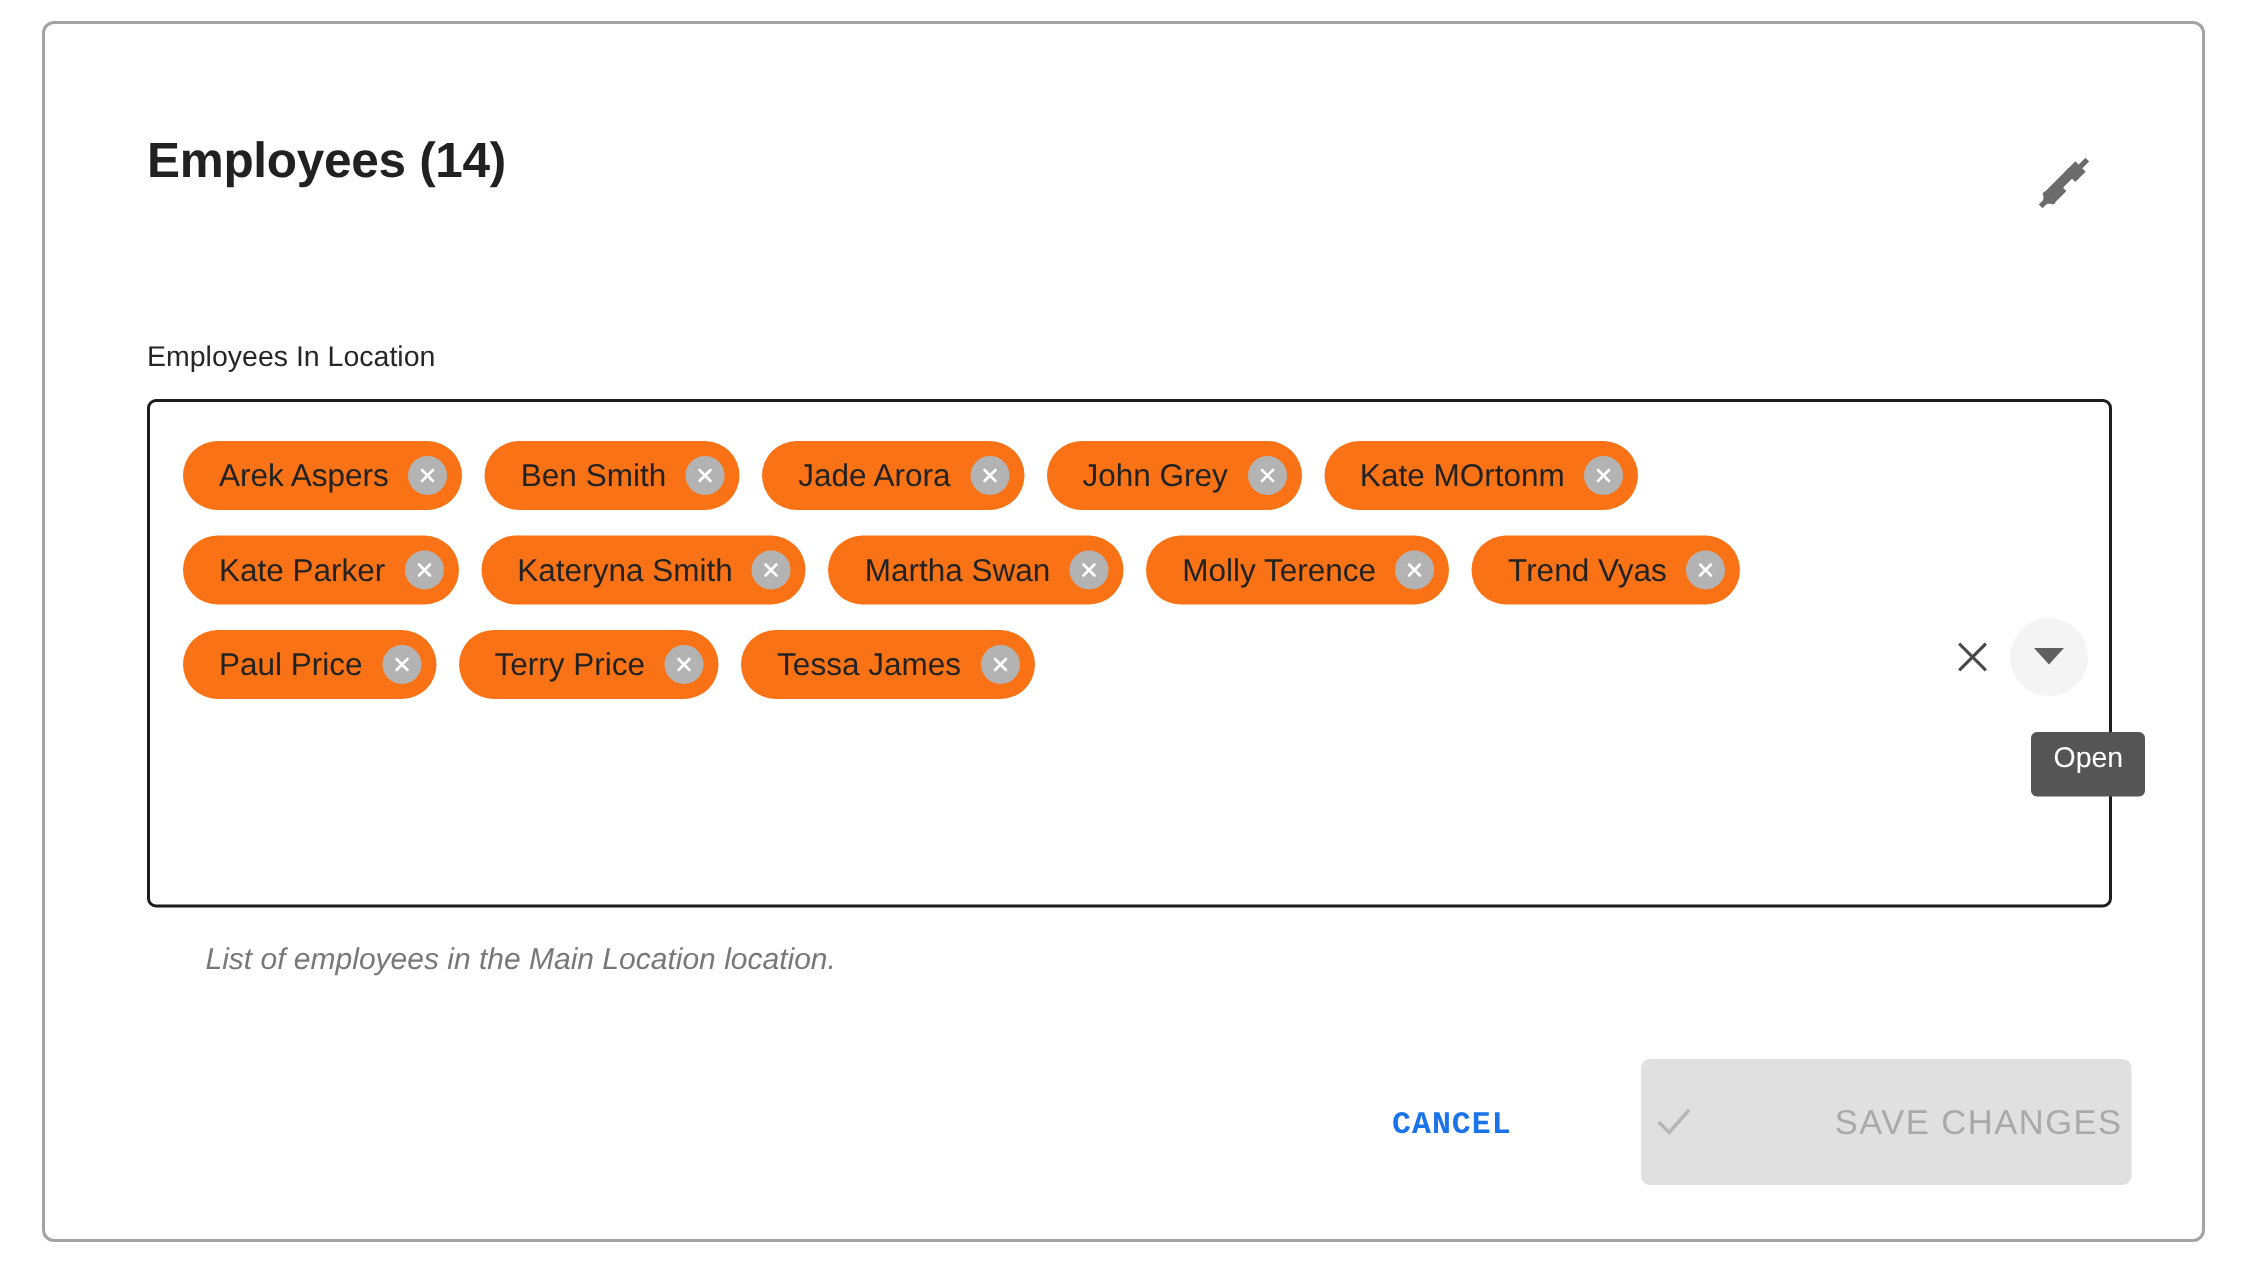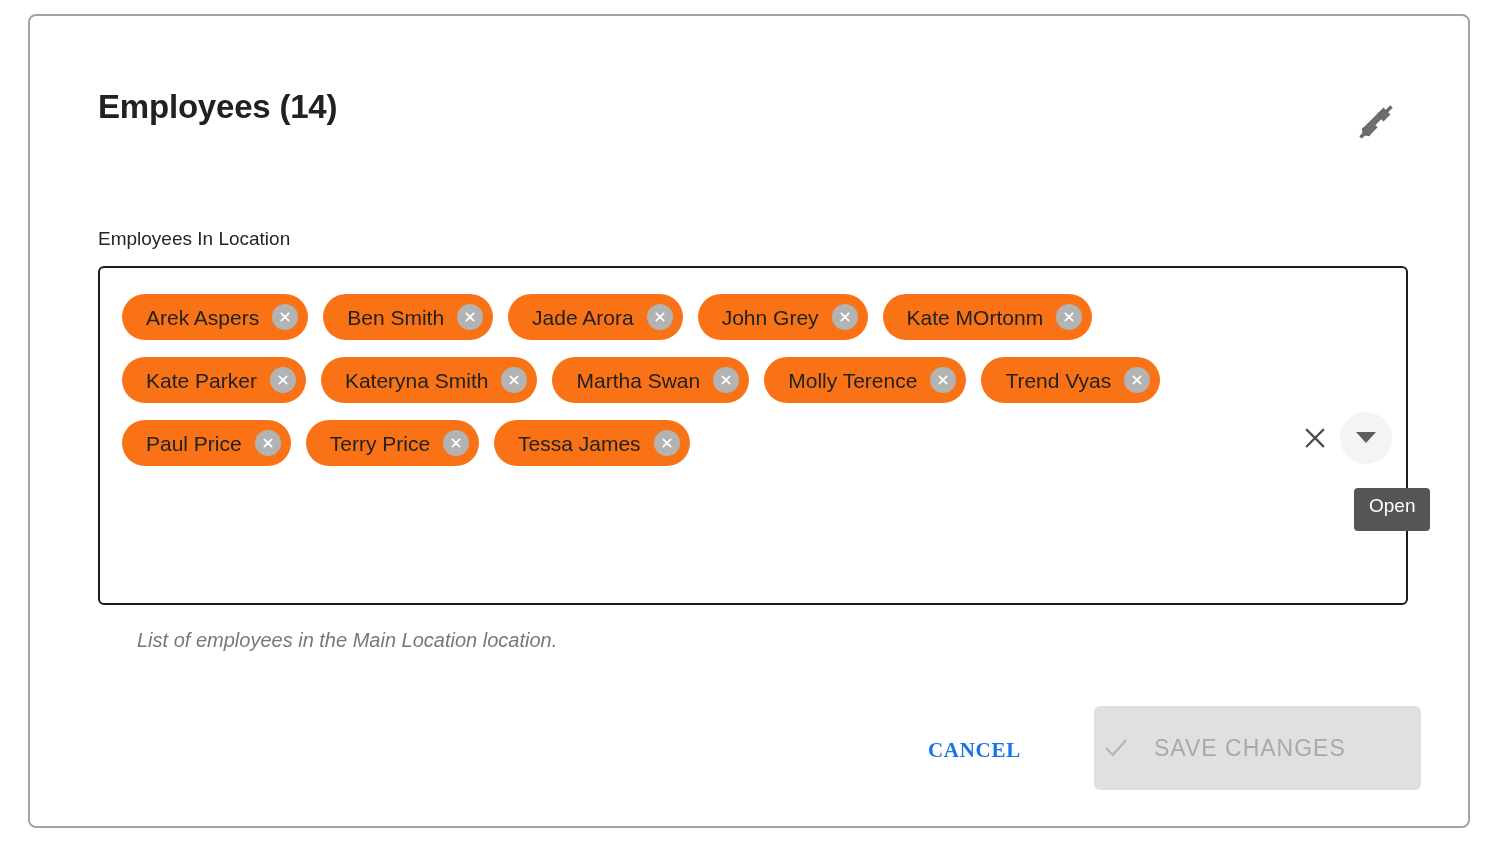--- a/index.html
+++ b/index.html
@@ -197,35 +197,35 @@
     top: 14px;
     height: 60px;
     padding: 0 18px;
     display: flex;
     align-items: center;
     justify-content: center;
     background: transparent;
     border: none;
     border-radius: 4px;
     color: #1a73e8;
-    font-family: Liberation Serif, serif;
+    font-family: Liberation Mono, monospace;
     font-size: 21px;
     font-weight: bold;
     letter-spacing: 0.7px;
     cursor: pointer;
   }
   .btn-save {
     position: absolute;
     left: 1064px;
     top: 0;
     width: 327px;
     height: 84px;
     display: flex;
     align-items: center;
-    justify-content: flex-start;
+    justify-content: space-between;
     gap: 22px;
     background: #e0e0e0;
     border: none;
     border-radius: 6px;
     color: #a9a9a9;
     font-family: "Liberation Sans", sans-serif;
     font-size: 23px;
     letter-spacing: 1px;
     cursor: default;
   }

